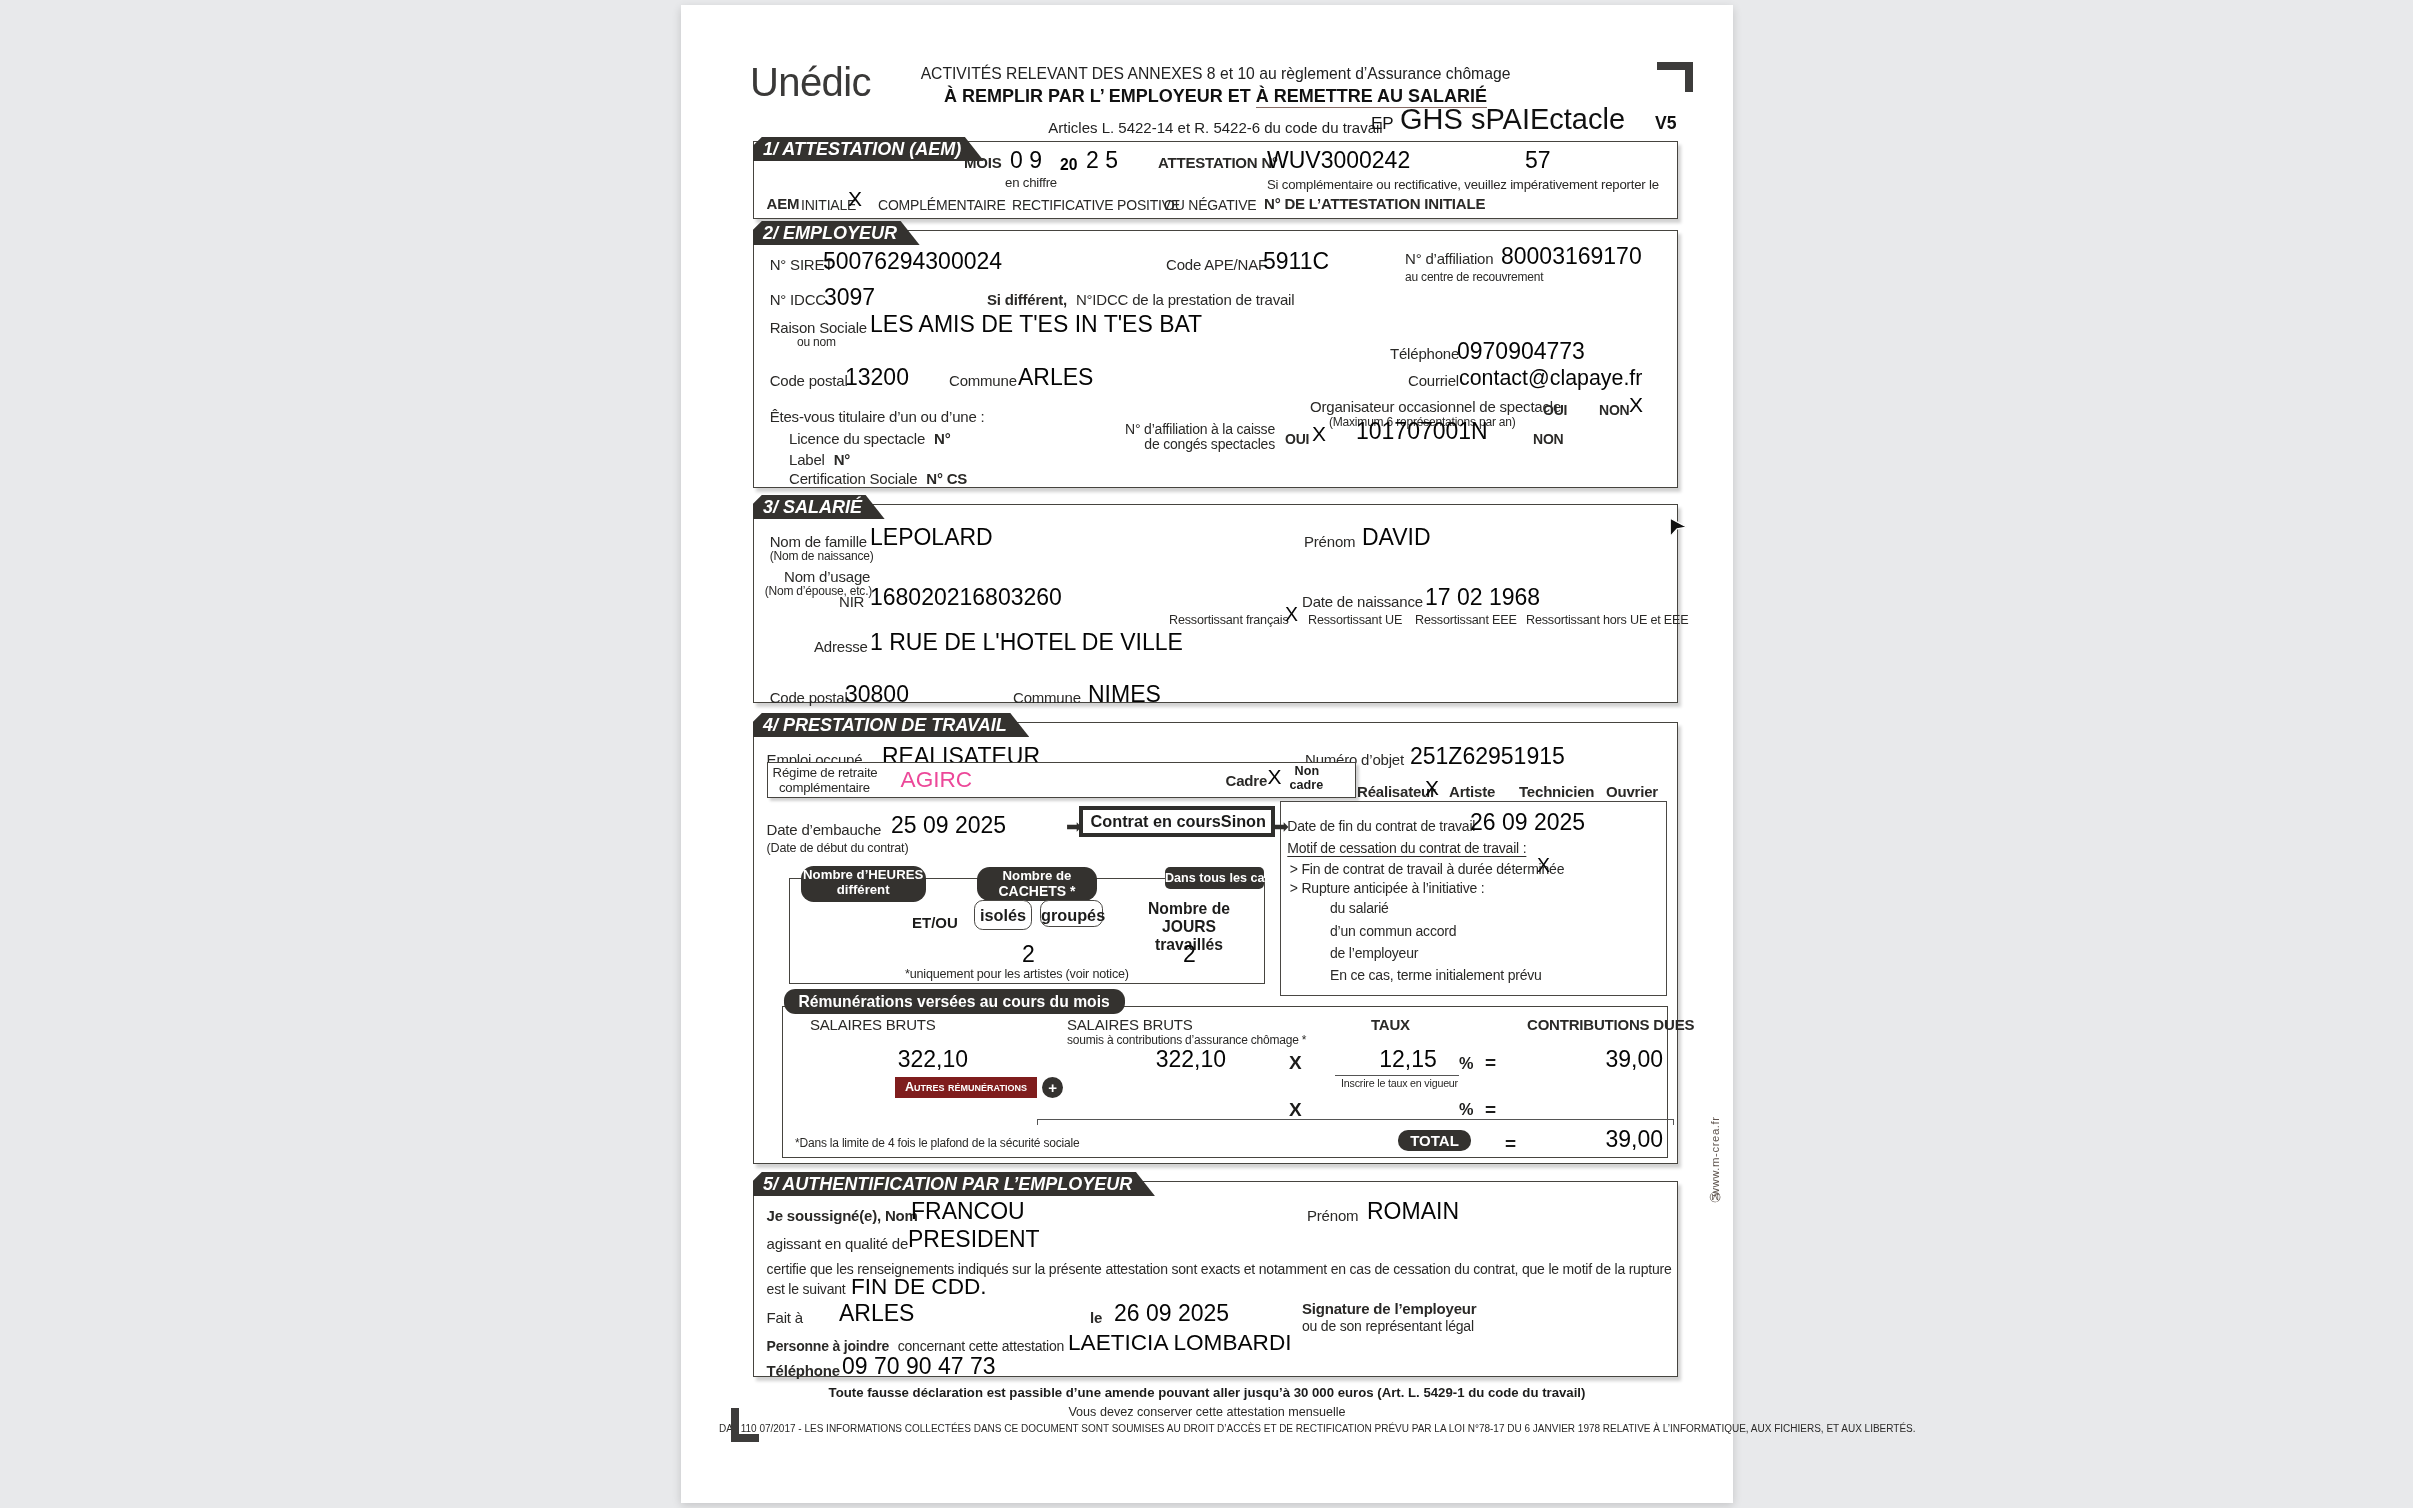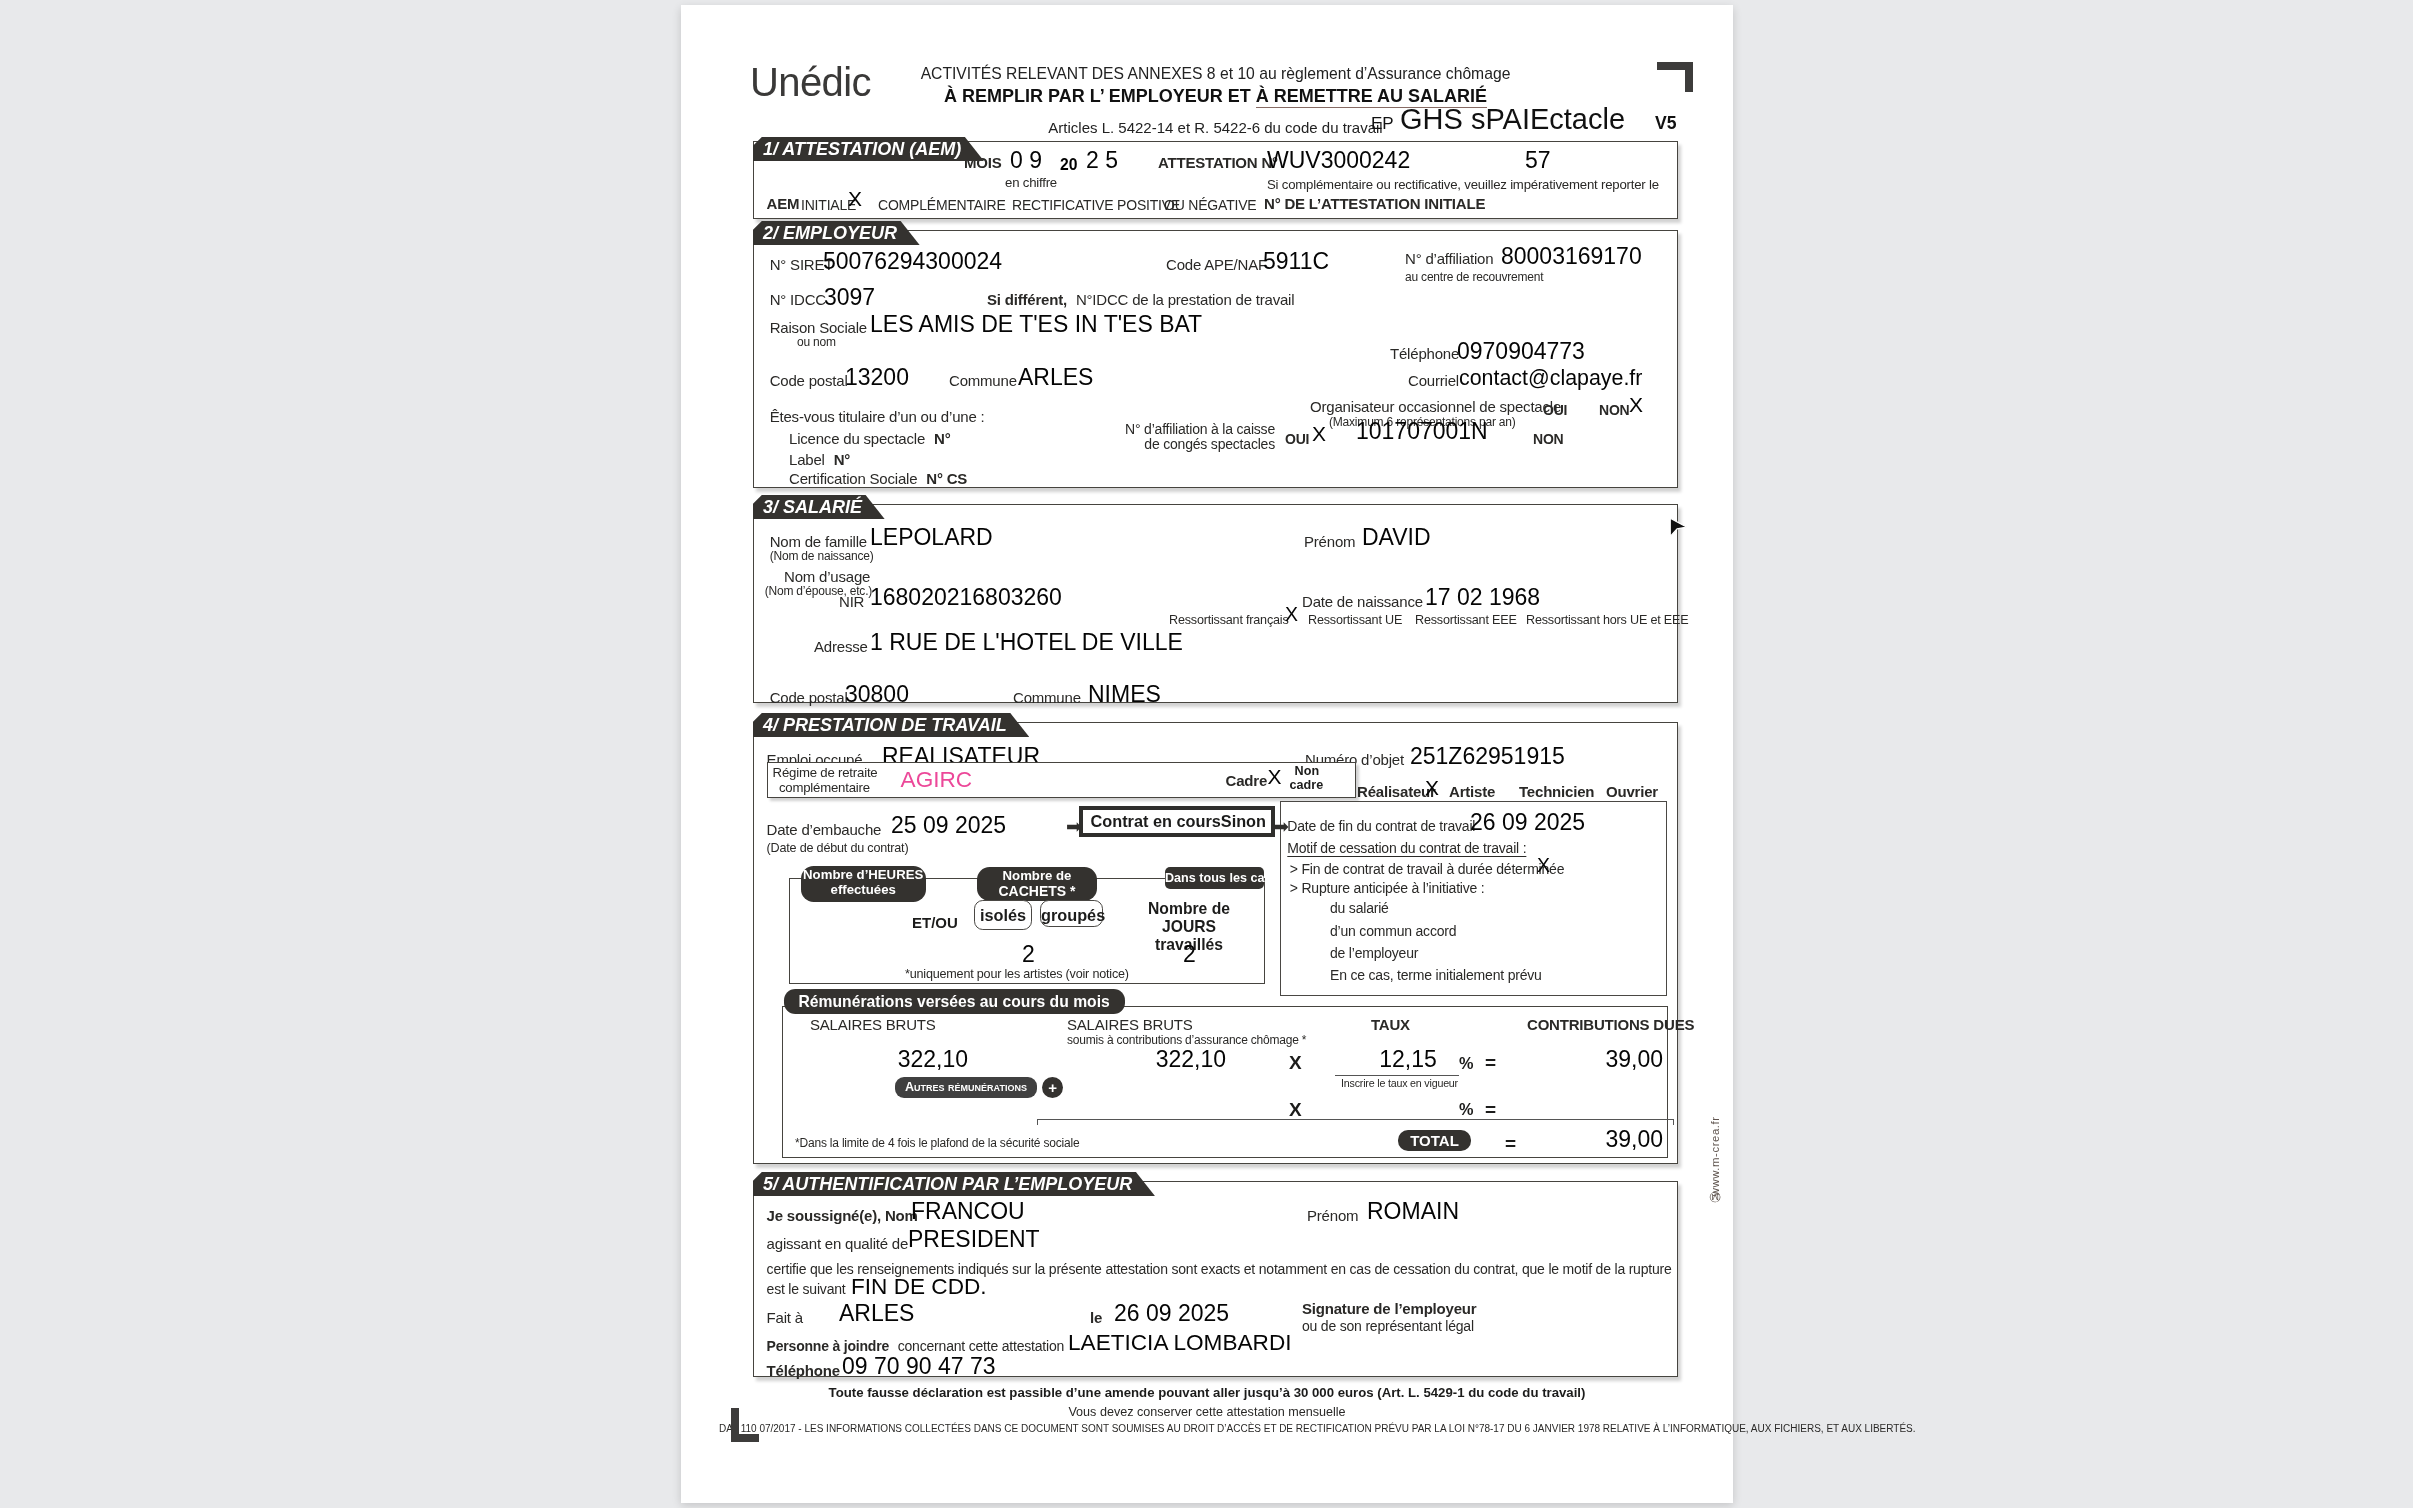--- a/index.html
+++ b/index.html
@@ -201,21 +201,21 @@
       <span class="a arrow" style="left:312px;top:92px;">➡</span>
       <div class="a" style="left:325px;top:83px;width:196px;height:31px;border:4.4px solid #2f2e2c;box-sizing:border-box;background:#fff;display:flex;align-items:center;justify-content:space-between;padding:0 7.5px;z-index:2;">
         <span class="b" style="font-size:16.3px;color:#1c1c1b;">Contrat en cours</span>
         <span class="b" style="font-size:16.3px;color:#1c1c1b;">Sinon</span>
       </div>
       <span class="a arrow" style="left:519px;top:92px;z-index:3;">➡</span>
 
       <div class="a" style="left:35px;top:155px;width:476px;height:106px;border:1.9px solid #46443f;box-sizing:border-box;background:#fff;">
         <div class="pill" style="left:10.7px;top:-13.2px;width:125px;height:35px;padding-top:1.3px;">
           <div style="font-size:13.2px;"><span>Nombre d’HEURES</span></div>
-          <div style="font-size:13.2px;"><span>effectuées</span></div>
+          <div style="font-size:13.2px;"><span>différent</span></div>
         </div>
         <div class="pill" style="left:187px;top:-12px;width:120px;height:33px;padding-top:1.3px;">
           <div style="font-size:13.2px;"><span>Nombre de</span></div>
           <div style="font-size:14px;"><span>CACHETS *</span></div>
         </div>
         <div class="pill" style="left:375px;top:-12px;width:99px;height:22.6px;line-height:22.6px;font-size:12.6px;border-radius:5px;">
           <span>Dans tous les cas</span>
         </div>
         <span class="a b" style="left:122px;top:35px;font-size:15px;color:#1c1c1b;">ET/OU</span>
         <div class="opt" style="left:184px;top:21.4px;width:58px;height:30px;line-height:28px;">isolés</div>
@@ -243,21 +243,21 @@
         <span class="a val rt" style="left:333px;top:39px;width:110px;">322,10</span>
         <span class="a b" style="left:506px;top:45px;font-size:19px;color:#1c1c1b;">X</span>
         <span class="a val ctr" style="left:578px;top:39px;width:94px;">12,15</span>
         <span class="a b" style="left:676px;top:47px;font-size:16.3px;color:#1c1c1b;">%</span>
         <span class="a b" style="left:702px;top:45px;font-size:19px;color:#1c1c1b;">=</span>
         <span class="a val rt" style="left:773px;top:39px;width:107px;">39,00</span>
         <div class="a" style="left:552px;top:68px;width:124px;border-top:1.9px solid #555;"></div>
         <span class="a sm" style="left:558px;top:70px;font-size:10.7px;">Inscrire le taux en vigueur</span>
 
         <div class="a" style="left:112px;top:70px;display:flex;align-items:center;gap:5px;">
-          <span style="background:#404040;color:#fff;font-weight:bold;font-size:12.6px;font-variant:small-caps;border-radius:9px;height:21.4px;line-height:21.4px;padding:0 10px;">Autres rémunérations</span>
+          <span style="background:#7f1d1d;color:#fff;font-weight:bold;font-size:12.6px;font-variant:small-caps;border-radius:0;height:21.4px;line-height:21.4px;padding:0 10px;">Autres rémunérations</span>
           <span style="background:#34322f;color:#fff;font-weight:bold;font-size:15px;border-radius:50%;width:21.4px;height:21.4px;line-height:21.4px;text-align:center;">+</span>
         </div>
 
         <span class="a b" style="left:506px;top:92px;font-size:19px;color:#1c1c1b;">X</span>
         <span class="a b" style="left:676px;top:93px;font-size:16.3px;color:#1c1c1b;">%</span>
         <span class="a b" style="left:702px;top:92px;font-size:19px;color:#1c1c1b;">=</span>
 
         <div class="a" style="left:254px;top:112px;width:635px;height:5.7px;border-top:1.9px solid #555;border-left:1.3px solid #555;border-right:1.3px solid #555;"></div>
         <div class="pill" style="left:615px;top:123px;width:73px;height:21.4px;line-height:21.4px;font-size:15px;border-radius:10px;">
           <span>TOTAL</span>

